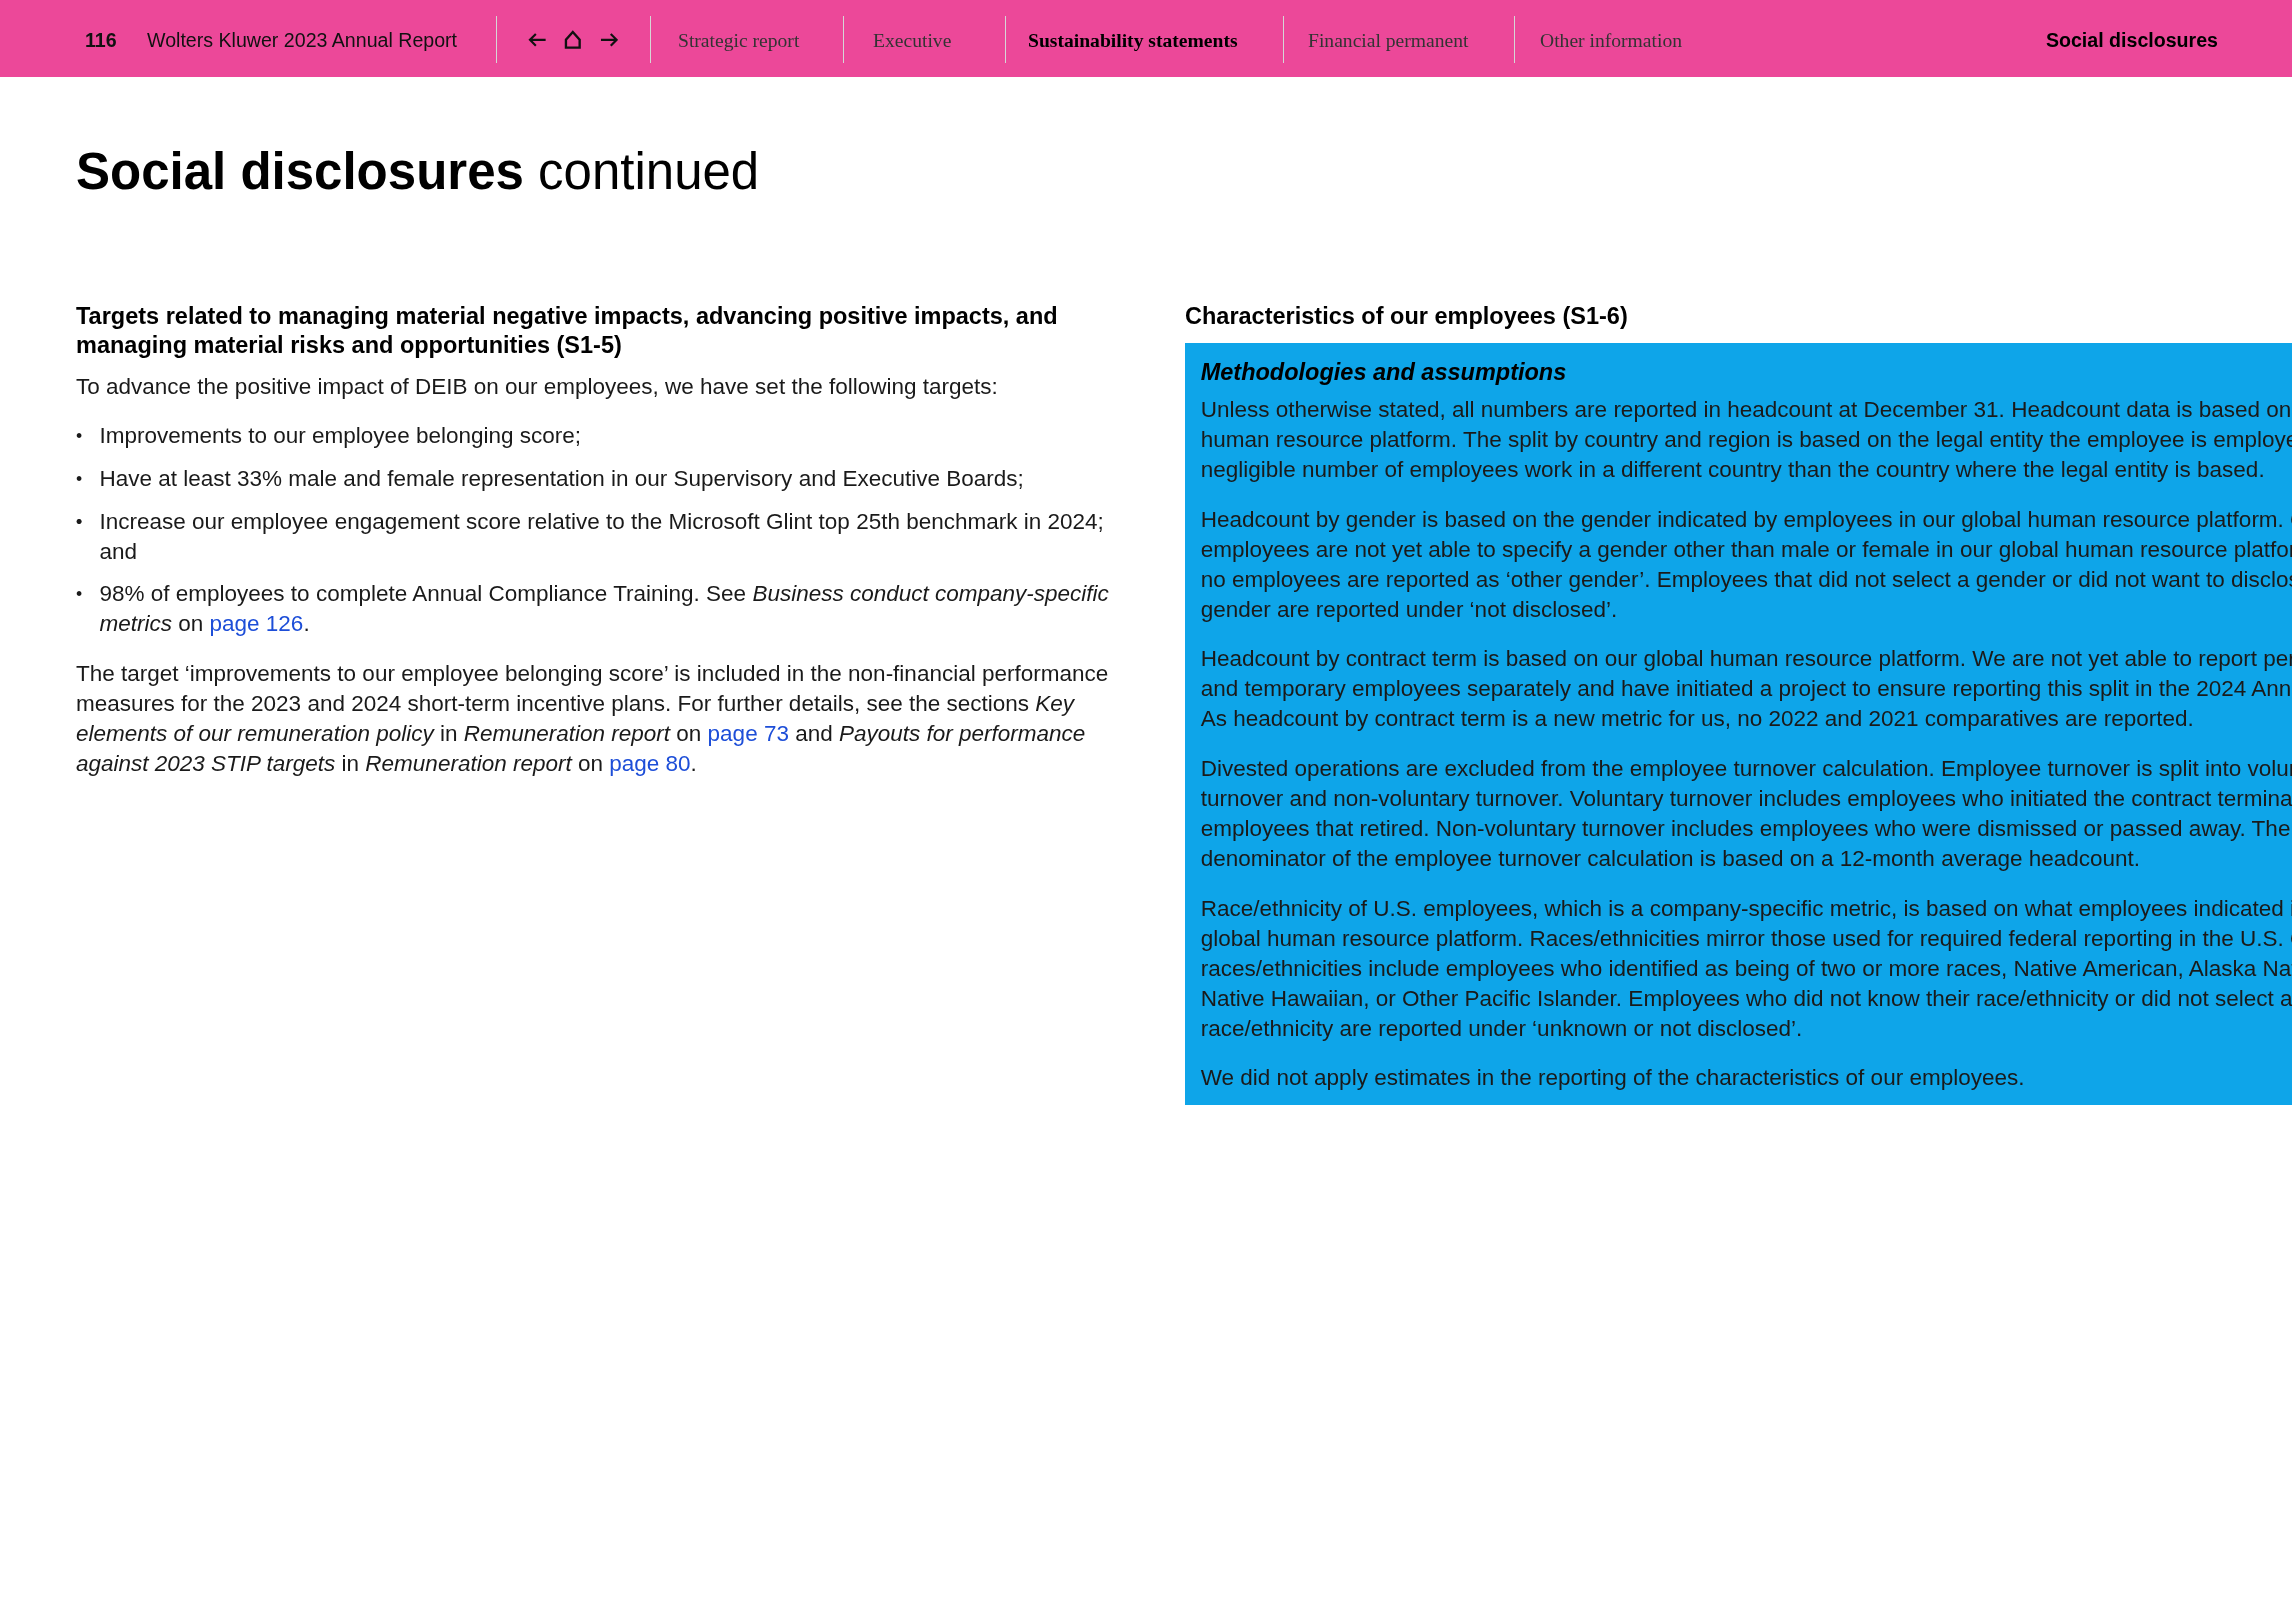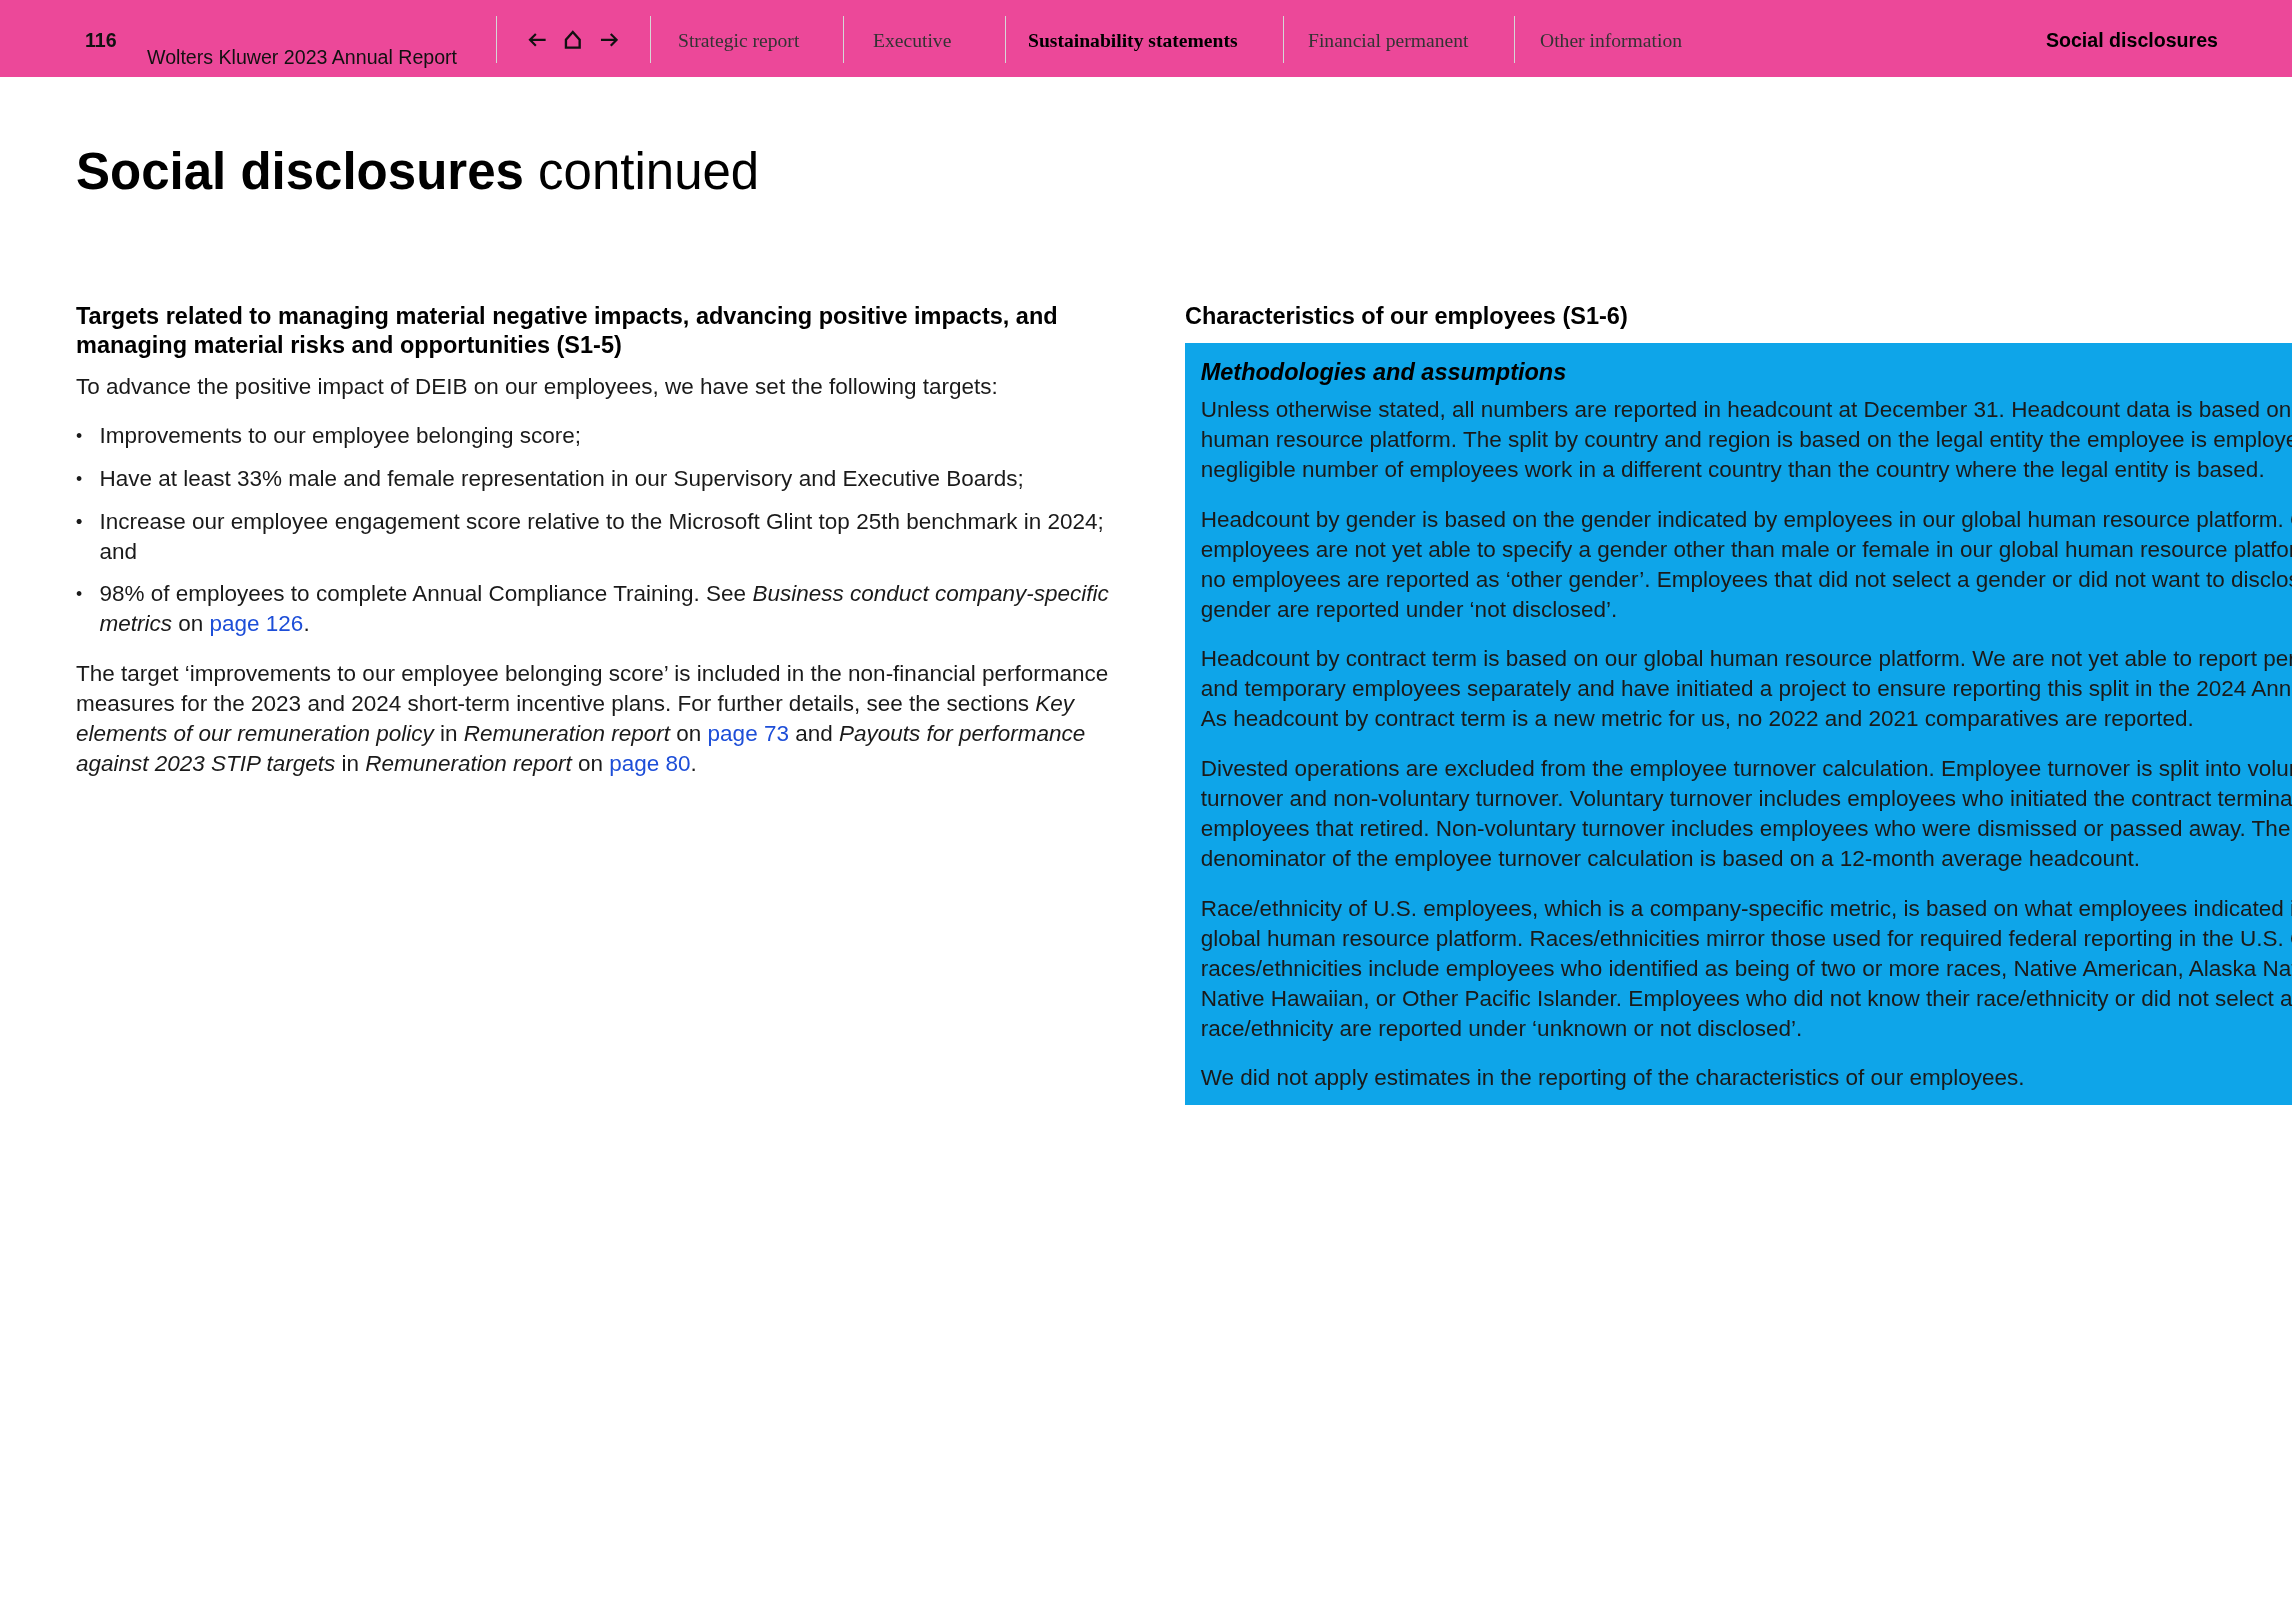--- a/index.html
+++ b/index.html
@@ -6,21 +6,21 @@
   html, body { width: 2293px; height: 1621px; background: #ffffff; overflow: hidden; }
   body { font-family: "DejaVu Sans", "Liberation Sans", sans-serif; color: #1a1a1a; position: relative; }
 
   
   .topbar {
     position: absolute; left: 0; top: 0; width: 2293px; height: 77px;
     background: #ec4899; display: flex; align-items: center;
     font-family: "Liberation Sans", sans-serif;
   }
   .topbar .page-num { position: absolute; left: 85px; top: 0; height: 77px; line-height: 81px; font-size: 19.6px; font-weight: bold; color: #111; }
-  .topbar .report-title { position: absolute; left: 147px; top: 17px; height: 77px; line-height: 81px; font-size: 19.6px; color: #111; }
+  .topbar .report-title { position: absolute; left: 147px; top: 0; height: 77px; line-height: 81px; font-size: 19.6px; color: #111; }
   .topbar .sep { position: absolute; top: 15.7px; width: 1px; height: 47px; background: #d6d6d6; }
   .topbar .navicons { position: absolute; left: 527px; top: 26.5px; height: 27.4px; display: flex; gap: 13.7px; align-items: center; }
   .topbar .navicons span { display: inline-flex; width: 21.6px; height: 25.5px; align-items: center; justify-content: center; cursor: pointer; }
   .topbar .tab { position: absolute; top: 0; height: 76px; line-height: 81px; font-size: 19.6px; color: #333; cursor: pointer; white-space: nowrap; font-family: Liberation Serif, serif; }
   .topbar .tab.active { font-weight: bold; color: #000; }
   .topbar .section-name { position: absolute; right: 75px; top: 0; height: 77px; line-height: 81px; font-size: 19.6px; font-weight: bold; color: #000; }
 
   
   .page-heading { position: absolute; left: 76px; top: 137px; font-size: 51px; line-height: 69px; font-family: "Liberation Sans", sans-serif; color: #000; white-space: nowrap; }
   .page-heading .strong { font-weight: bold; }

